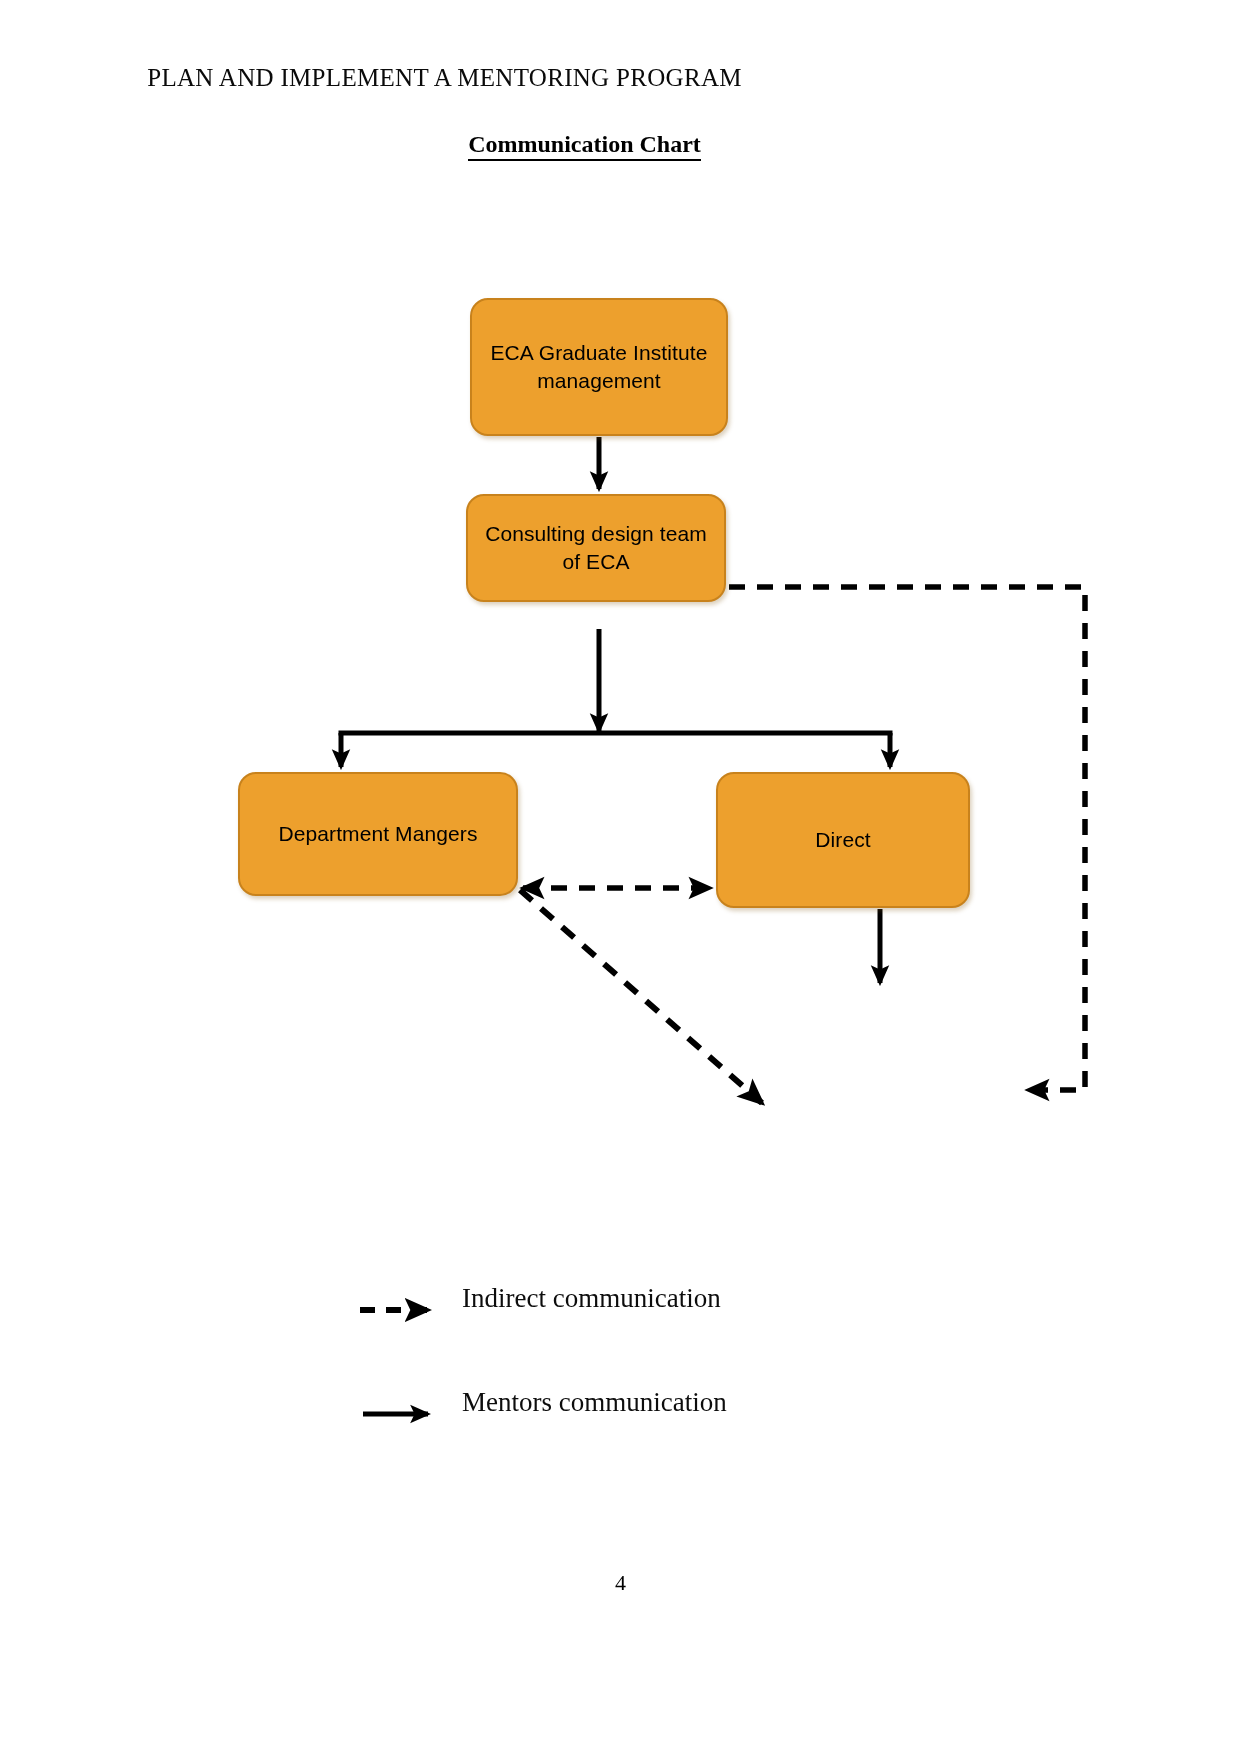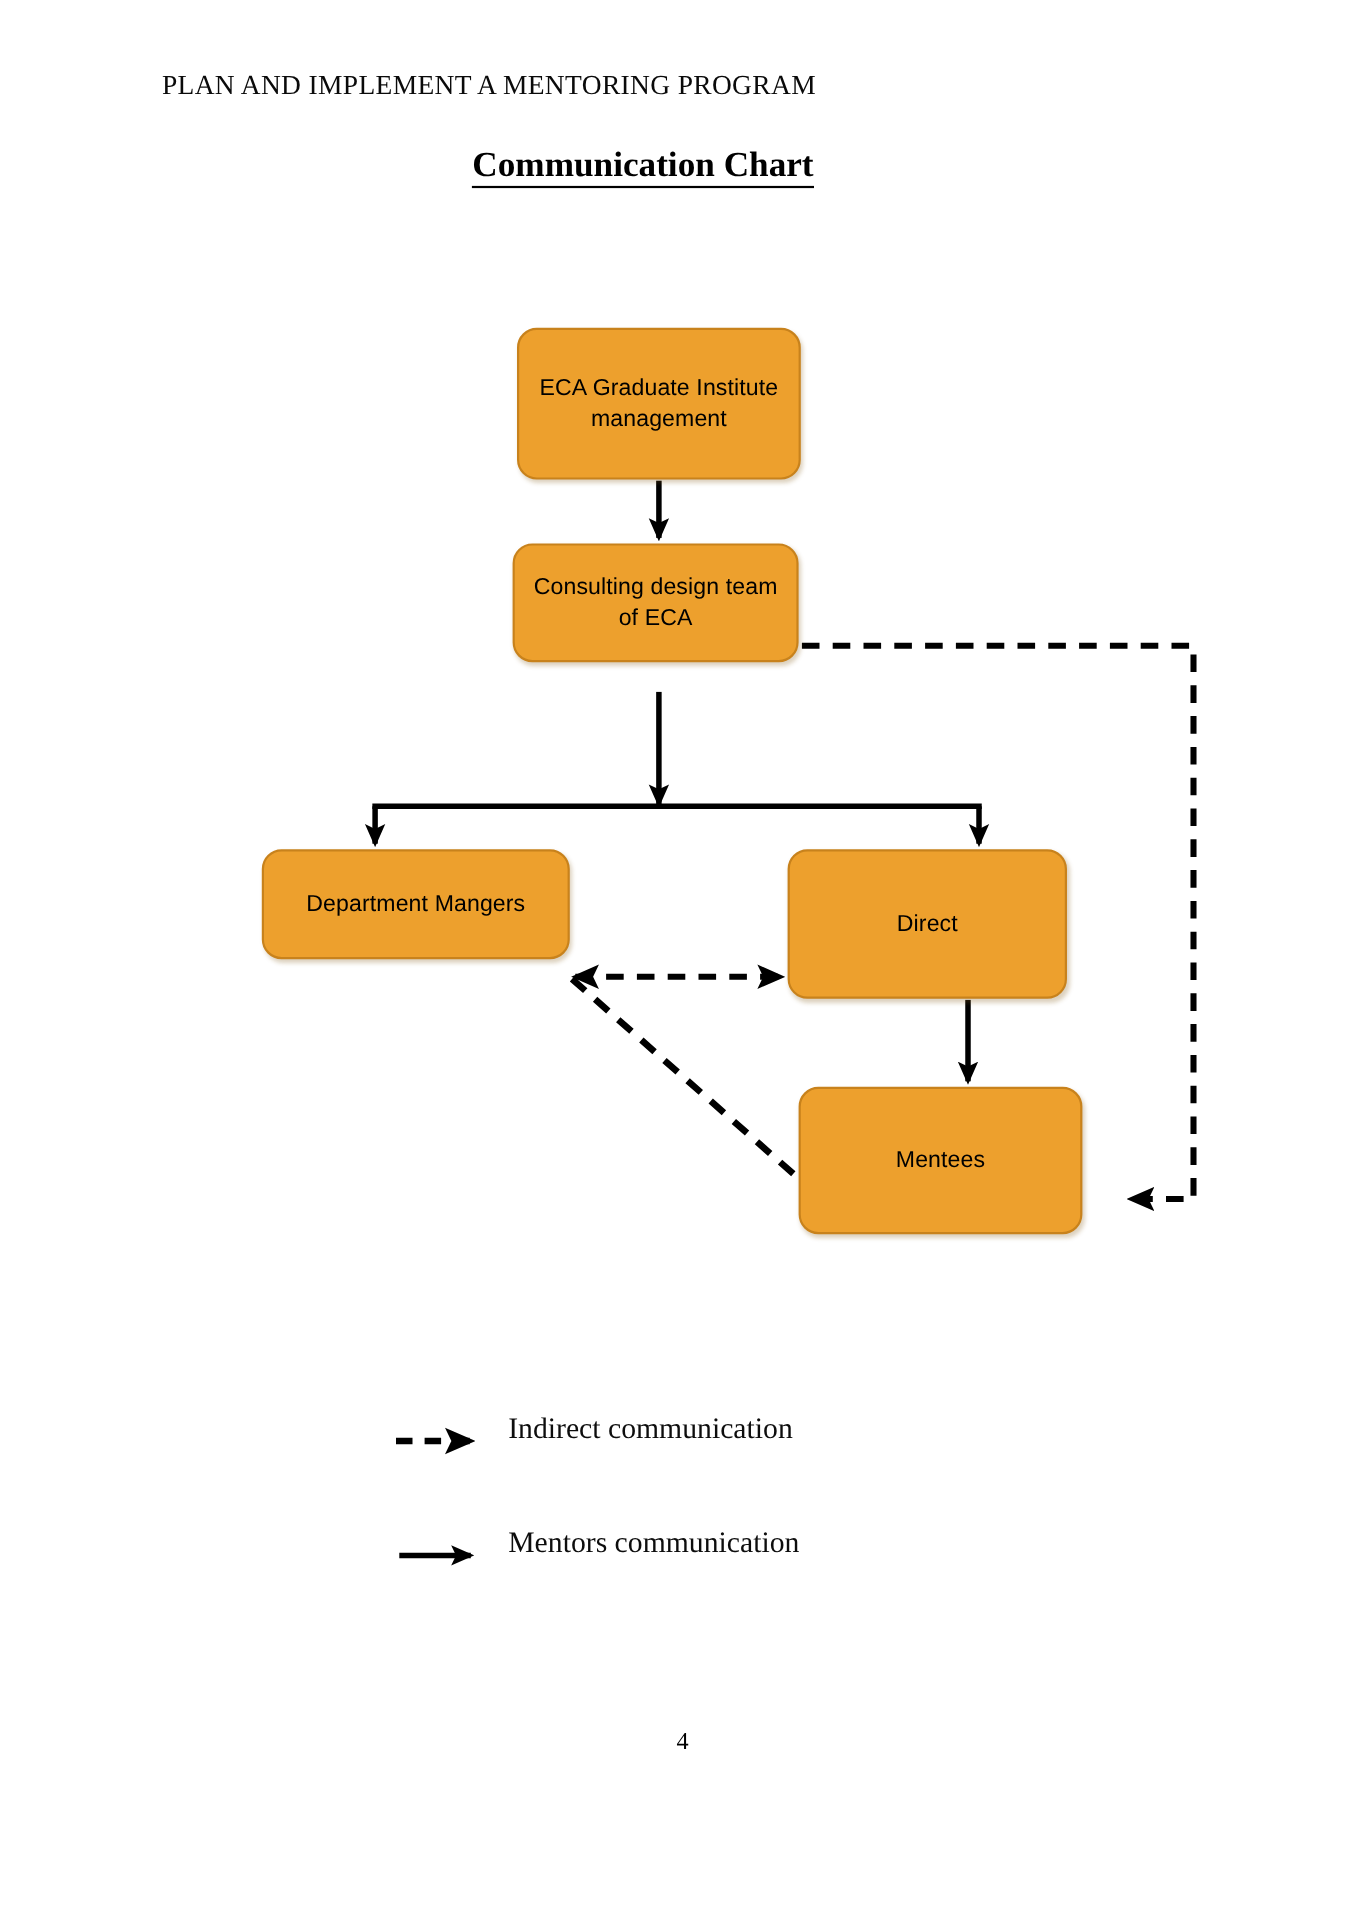--- a/index.html
+++ b/index.html
@@ -41,21 +41,21 @@
     transform: translateX(-176px);
   }
 
   .doc-title {
     position: absolute;
     left: 0;
     top: 131px;
     width: 1233px;
     text-align: center;
     font-family: "Liberation Serif", serif;
-    font-size: 32px;
+    font-size: 24px;
     font-weight: bold;
     color: #000000;
   }
   .doc-title .inner {
     display: inline-block;
     transform: translateX(-32px);
     border-bottom: 2px solid #000;
     padding-bottom: 1px;
   }
 
@@ -86,21 +86,21 @@
     font-size: 21px;
     line-height: 1.35;
     letter-spacing: 0.1px;
     box-shadow: 2px 3px 4px rgba(130, 90, 20, 0.28);
     padding: 4px 12px;
   }
   .node span { display: block; }
 
   #node-management { left: 470px; top: 298px; width: 258px; height: 138px; }
   #node-consulting  { left: 466px; top: 494px; width: 260px; height: 108px; }
-  #node-managers    { left: 238px; top: 772px; width: 280px; height: 100px; }
+  #node-managers    { left: 238px; top: 772px; width: 280px; height: 124px; }
   #node-mentors     { left: 716px; top: 772px; width: 254px; height: 136px; }
   #node-mentees     { left: 726px; top: 988px; width: 258px; height: 134px; }
 
   
   .legend-label {
     position: absolute;
     font-family: Liberation Serif, serif;
     font-size: 27px;
     color: #0d0d0d;
     white-space: nowrap;
@@ -211,22 +211,19 @@
   </div>
 
   <div class="node" id="node-managers">
     <span>Department Mangers</span>
   </div>
 
   <div class="node" id="node-mentors">
     <span>Direct</span>
   </div>
 
-  <div class="node" id="node-mentees">
-    <span>Mentees</span>
-  </div>
 
   <div class="legend-label" id="legend-indirect-label">Indirect communication</div>
   <div class="legend-label" id="legend-direct-label">Mentors communication</div>
 
   <div class="page-number">4</div>
 
 </div>
 
 </body></html>

